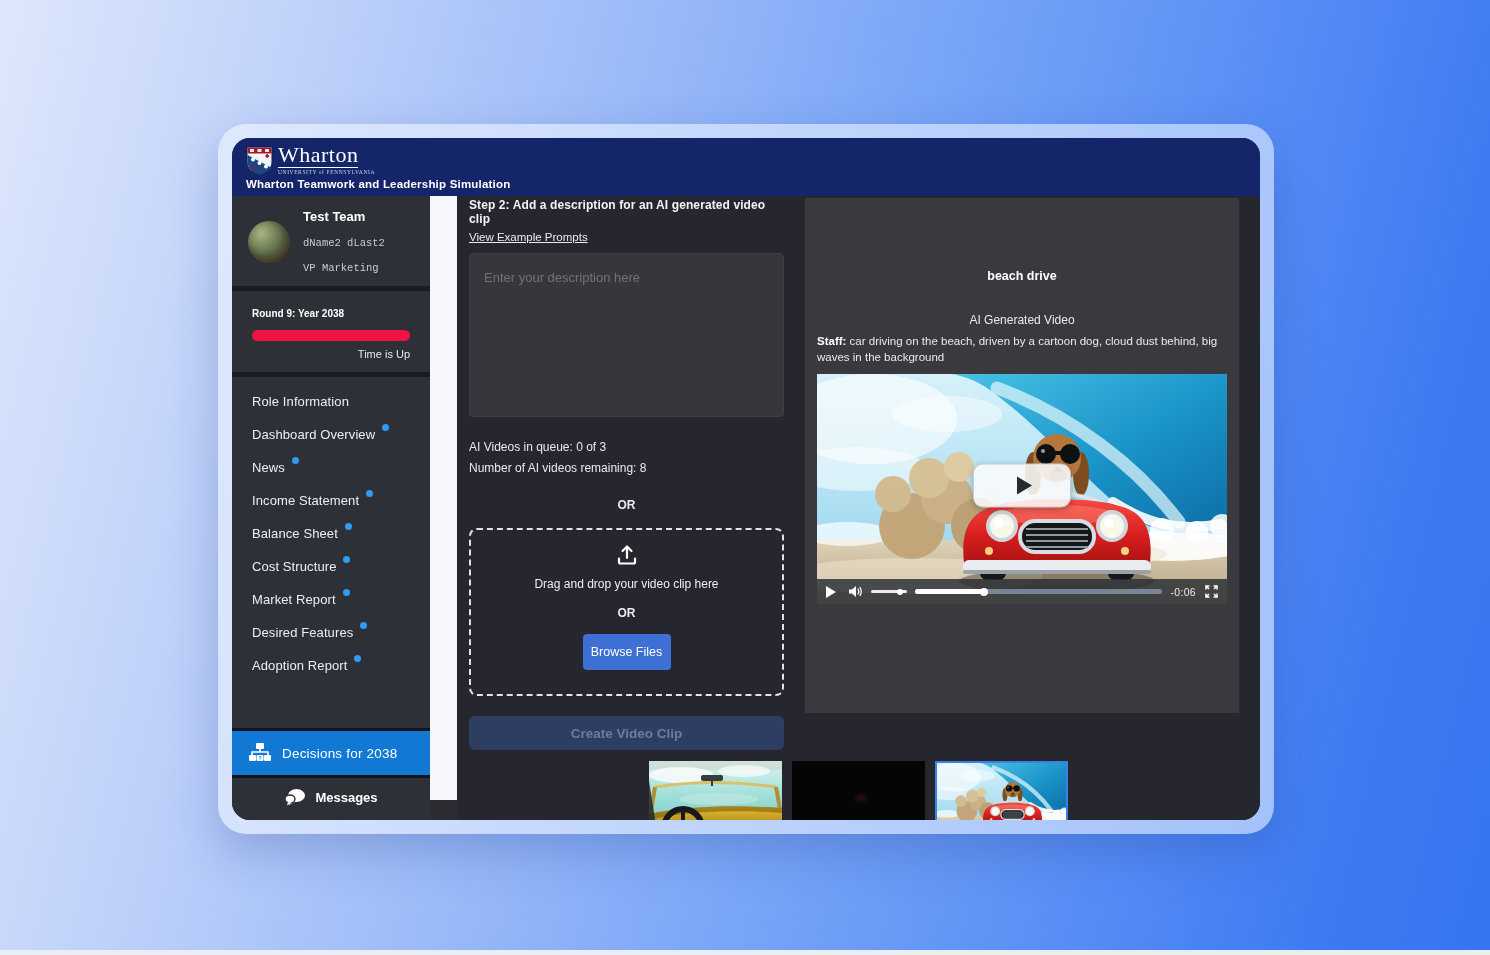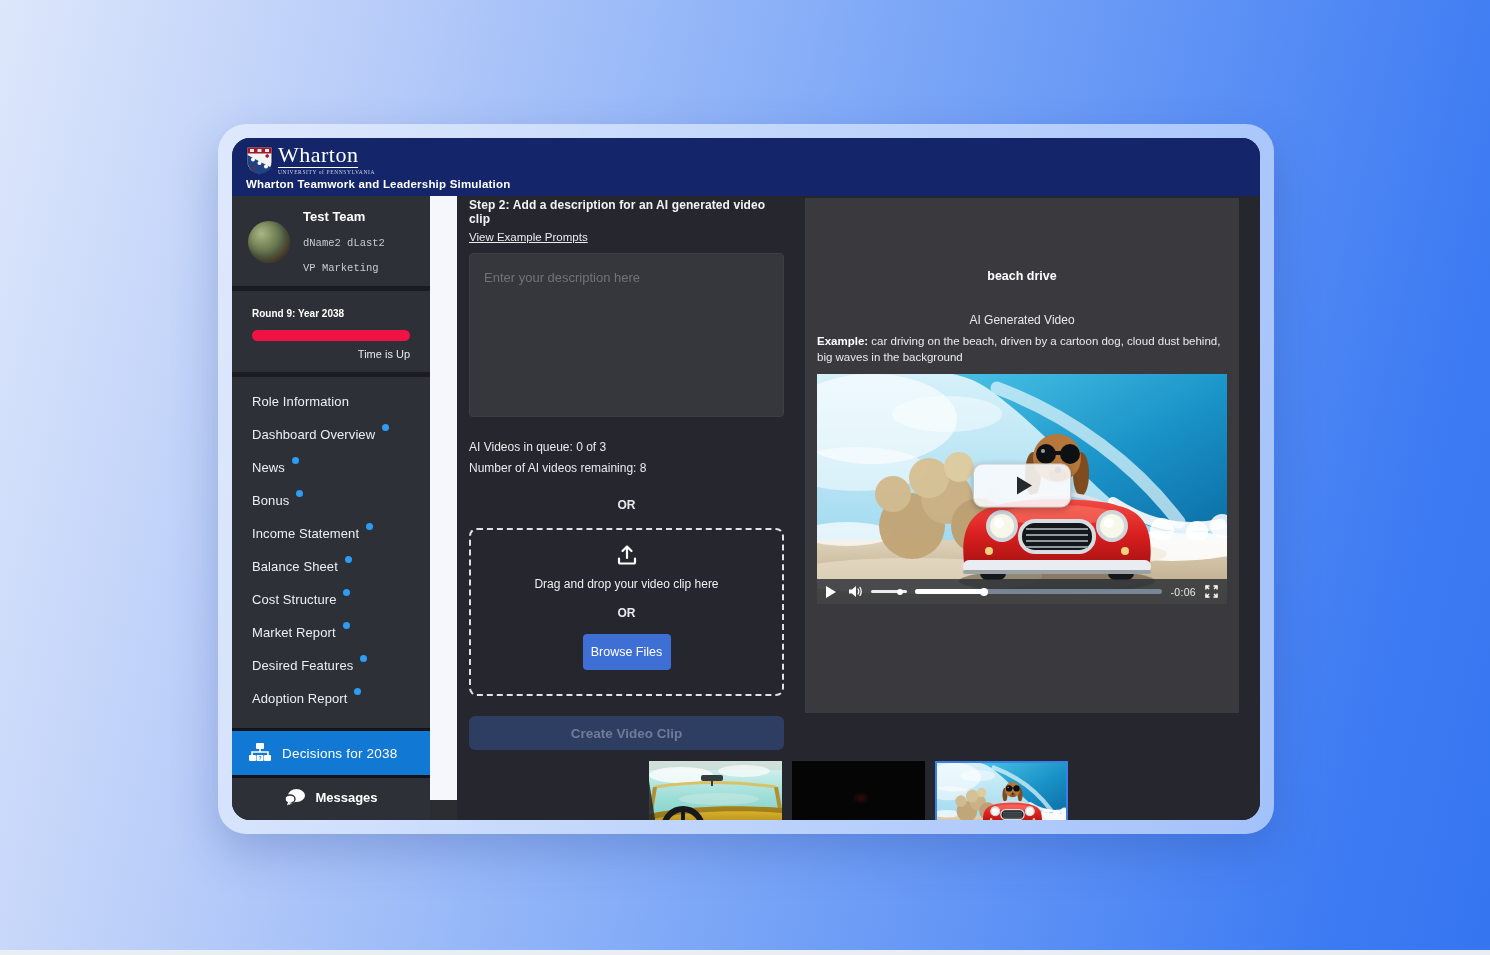--- a/index.html
+++ b/index.html
@@ -290,21 +290,20 @@
           <div class="round-bar-track">
             <div class="round-bar-fill" id="round-fill" style="width: 100%; background: rgb(240, 18, 69);"></div>
           </div>
           <div class="round-timer">Time is Up</div>
         </div>
 
         <div class="menu">
           <div class="menu-item"><span>Role Information</span></div>
           <div class="menu-item"><span>Dashboard Overview</span><span class="dot"></span></div>
           <div class="menu-item"><span>News</span><span class="dot"></span></div>
-          <div class="menu-item"><span>Bonus</span><span class="dot"></span></div>
           <div class="menu-item"><span>Income Statement</span><span class="dot"></span></div>
           <div class="menu-item"><span>Balance Sheet</span><span class="dot"></span></div>
           <div class="menu-item"><span>Cost Structure</span><span class="dot"></span></div>
           <div class="menu-item"><span>Market Report</span><span class="dot"></span></div>
           <div class="menu-item"><span>Desired Features</span><span class="dot"></span></div>
           <div class="menu-item"><span>Adoption Report</span><span class="dot"></span></div>
         </div>
 
         <div class="decisions-band">
           <div class="decisions-btn">
@@ -356,21 +355,21 @@
               <div class="or-text or-2">OR</div>
               <button class="browse-btn">Browse Files</button>
             </div>
 
             <button class="create-btn">Create Video Clip</button>
           </div>
 
           <div class="video-panel">
             <div class="vp-title">beach drive</div>
             <div class="vp-sub">AI Generated Video</div>
-            <div class="vp-prompt"><b>Example:</b><span> car driving on the beach, driven by a cartoon dog, cloud dust behind, big waves in the background</span></div>
+            <div class="vp-prompt"><b>Staff:</b><span> car driving on the beach, driven by a cartoon dog, cloud dust behind, big waves in the background</span></div>
 
             <div class="player">
               <svg class="scene" width="410" height="230">
                   <use href="#beach-scene"></use>
                 </svg>
               <div class="play-overlay">
                 <div class="tri"></div>
               </div>
               <div class="controls">
                 <div class="ctl-play"></div>

